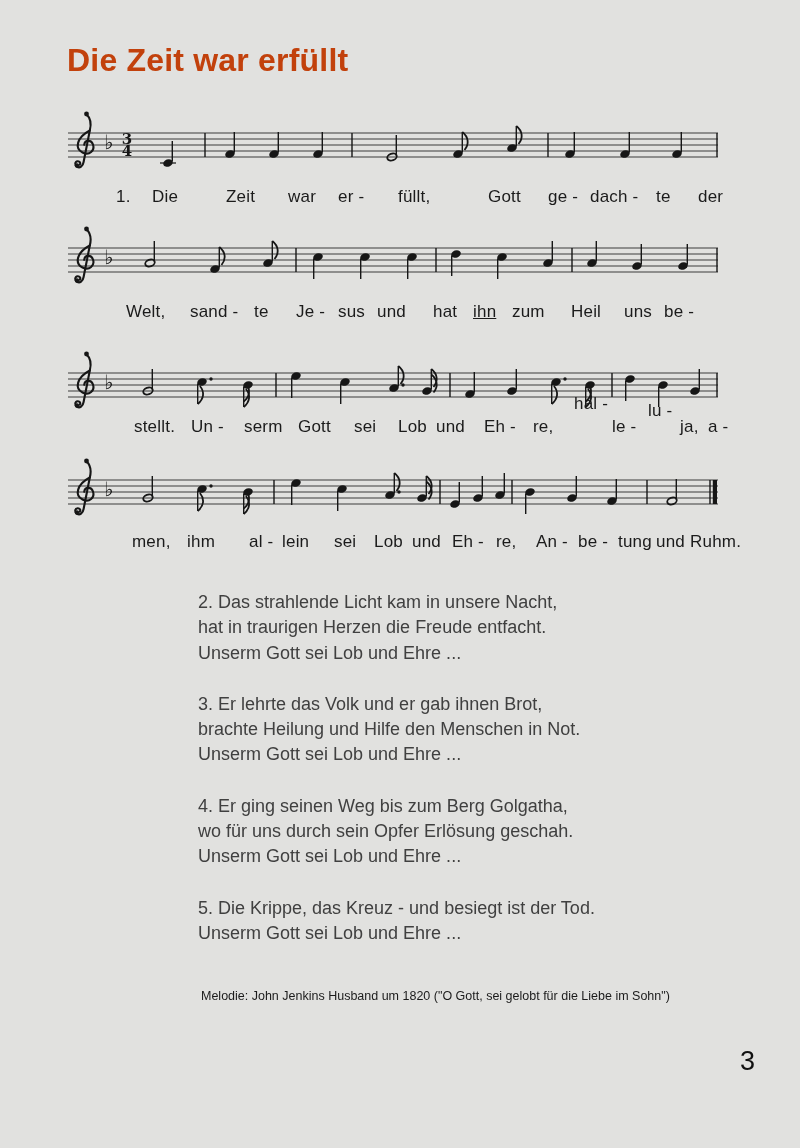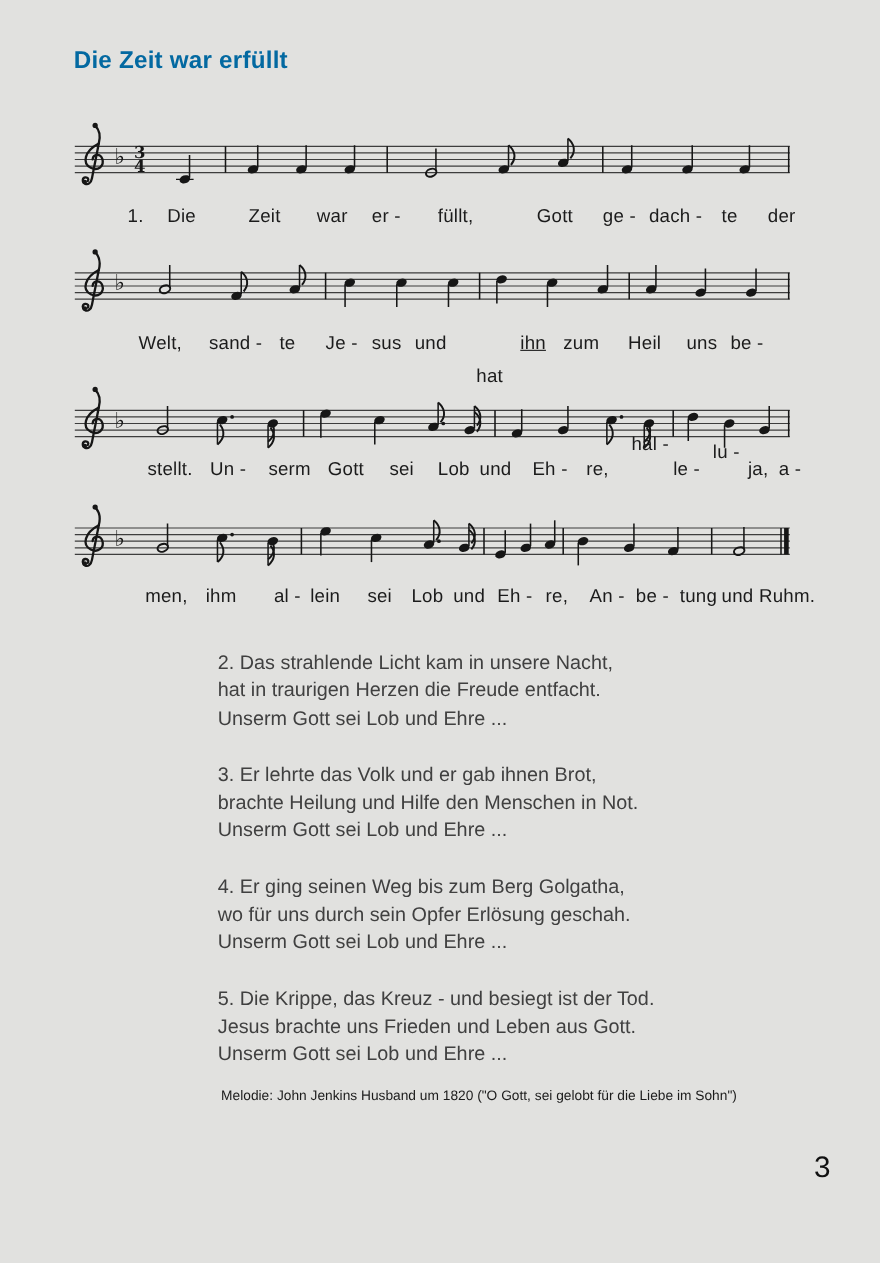--- a/index.html
+++ b/index.html
@@ -7,22 +7,22 @@
     width:800px;height:1148px;
     background:#e1e1df;
     font-family:"Liberation Sans",sans-serif;
     color:#161616;
     position:relative;
     overflow:hidden;
   }
   .page{position:absolute;inset:0}
   .title{
     position:absolute;left:67px;top:42px;
-    font-size:22px;font-weight:bold;letter-spacing:.2px;
-    color:#0369a1;margin:0;
+    font-size:32px;font-weight:bold;letter-spacing:.2px;
+    color:#c2410c;margin:0;
   }
   svg.staff{position:absolute;left:58px;width:680px;height:96px}
   .syl{
     position:absolute;font-size:17px;color:#1b1b1b;
     white-space:pre;letter-spacing:.2px;
   }
   .verses{
     position:absolute;left:198px;top:590px;
     font-size:18px;line-height:25.3px;color:#404040;
   }
@@ -185,21 +185,21 @@
         </g>
         <line x1="629.3" y1="52.5" x2="629.3" y2="32" stroke="#161616" stroke-width="1.4"></line>
         <line x1="659" y1="36" x2="659" y2="60" stroke="#161616" stroke-width="1.4"></line>
       </svg>
       <span class="syl" style="left: 126px; top: 302px;">Welt,</span>
       <span class="syl" style="left: 190px; top: 302px;">sand -</span>
       <span class="syl" style="left: 254px; top: 302px;">te</span>
       <span class="syl" style="left: 296px; top: 302px;">Je -</span>
       <span class="syl" style="left: 338px; top: 302px;">sus</span>
       <span class="syl" style="left: 377px; top: 302px;">und</span>
-      <span class="syl" style="left: 433px; top: 302px; margin-top: 30px;">hat</span>
+      <span class="syl" style="left: 433px; top: 302px;">hat</span>
       <span class="syl" style="left: 473px; top: 302px; text-decoration: underline;">ihn</span>
       <span class="syl" style="left: 512px; top: 302px;">zum</span>
       <span class="syl" style="left: 571px; top: 302px;">Heil</span>
       <span class="syl" style="left: 624px; top: 302px;">uns</span>
       <span class="syl" style="left: 664px; top: 302px;">be -</span>
       <svg width="680" height="96" class="staff" style="top: 337px;">
         <line x1="10" y1="36" x2="660" y2="36" stroke="#3d3d3d" stroke-width="1.1"></line>
         <line x1="10" y1="42" x2="660" y2="42" stroke="#3d3d3d" stroke-width="1.1"></line>
         <line x1="10" y1="48" x2="660" y2="48" stroke="#3d3d3d" stroke-width="1.1"></line>
         <line x1="10" y1="54" x2="660" y2="54" stroke="#3d3d3d" stroke-width="1.1"></line>
@@ -409,21 +409,20 @@
       <div>brachte Heilung und Hilfe den Menschen in Not.</div>
       <div>Unserm Gott sei Lob und Ehre ...</div>
     </div>
     <div class="verse">
       <div>4. Er ging seinen Weg bis zum Berg Golgatha,</div>
       <div>wo für uns durch sein Opfer Erlösung geschah.</div>
       <div>Unserm Gott sei Lob und Ehre ...</div>
     </div>
     <div class="verse">
       <div>5. Die Krippe, das Kreuz - und besiegt ist der Tod.</div>
-      <div>Jesus brachte uns Frieden und Leben aus Gott.</div>
       <div>Unserm Gott sei Lob und Ehre ...</div>
     </div>
   </div>
 
   <div class="credits">
     <div>Melodie: John Jenkins Husband um 1820 ("O Gott, sei gelobt für die Liebe im Sohn")</div>
   </div>
 
   <div class="pagenum">3</div>
 

